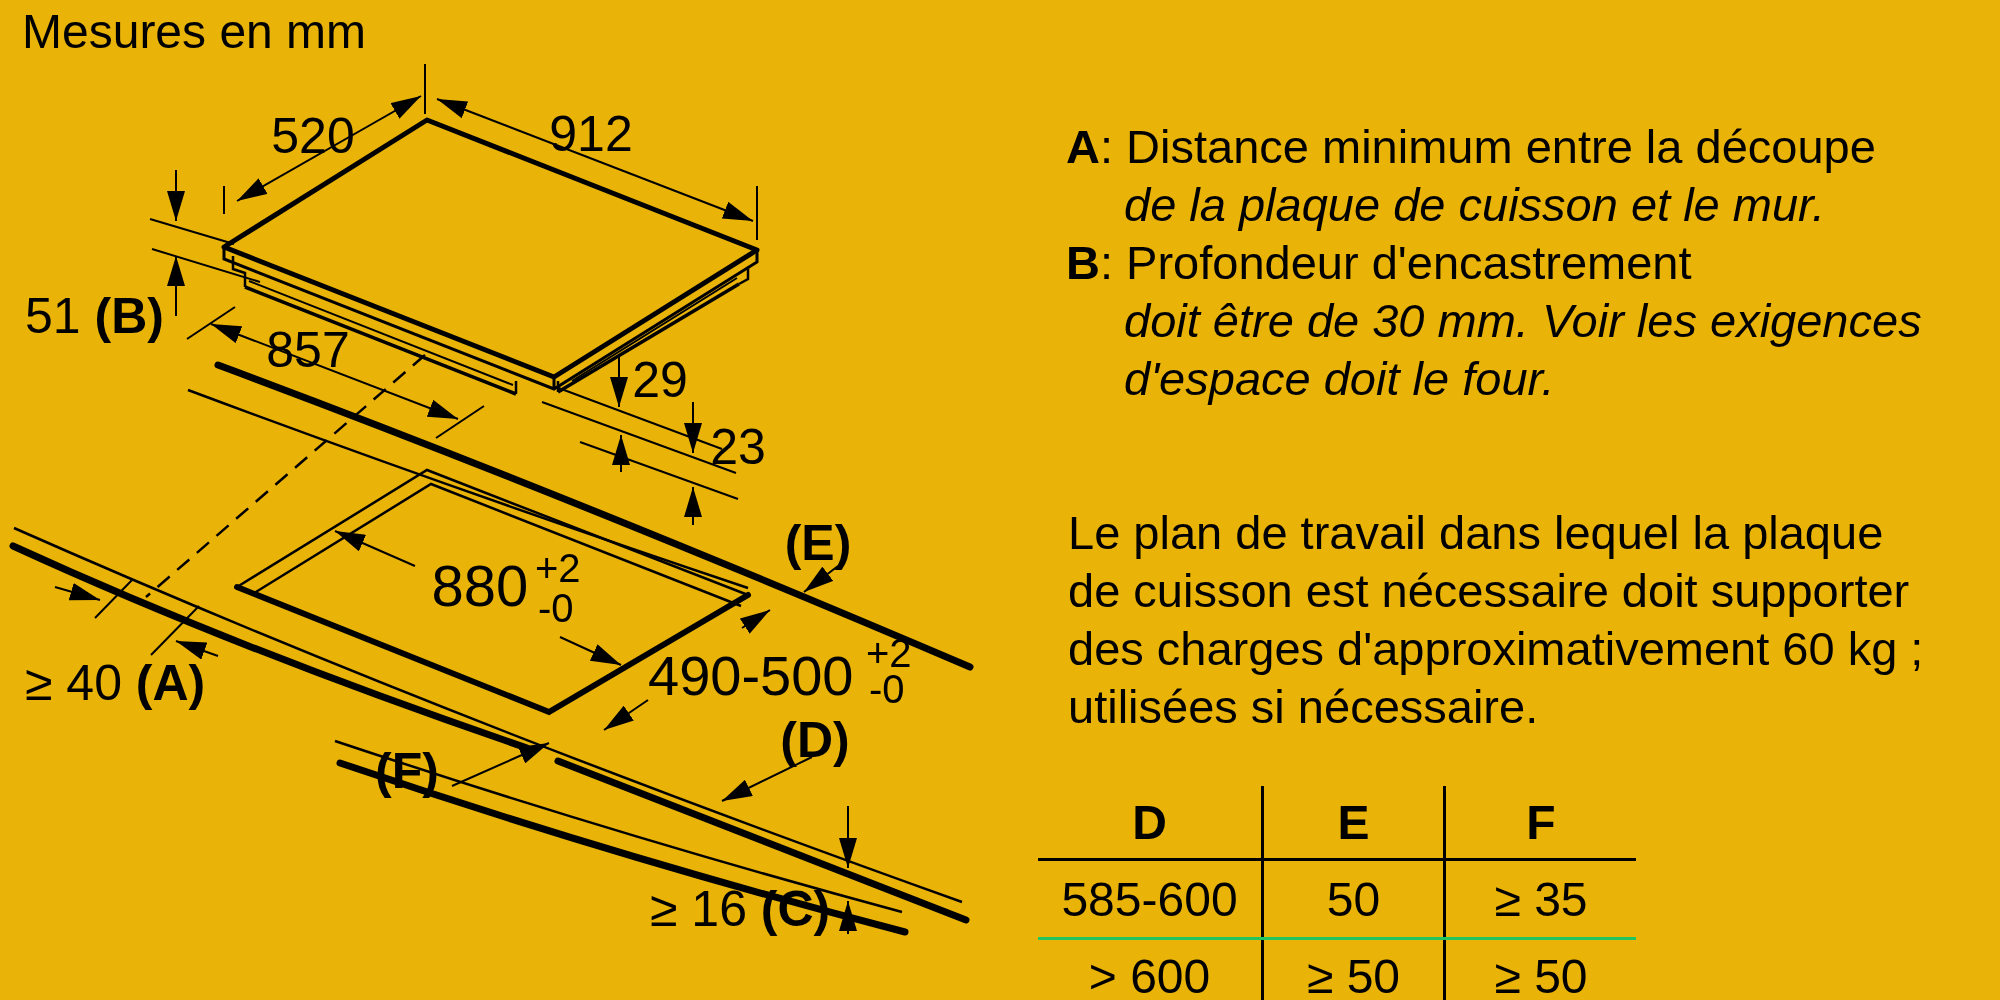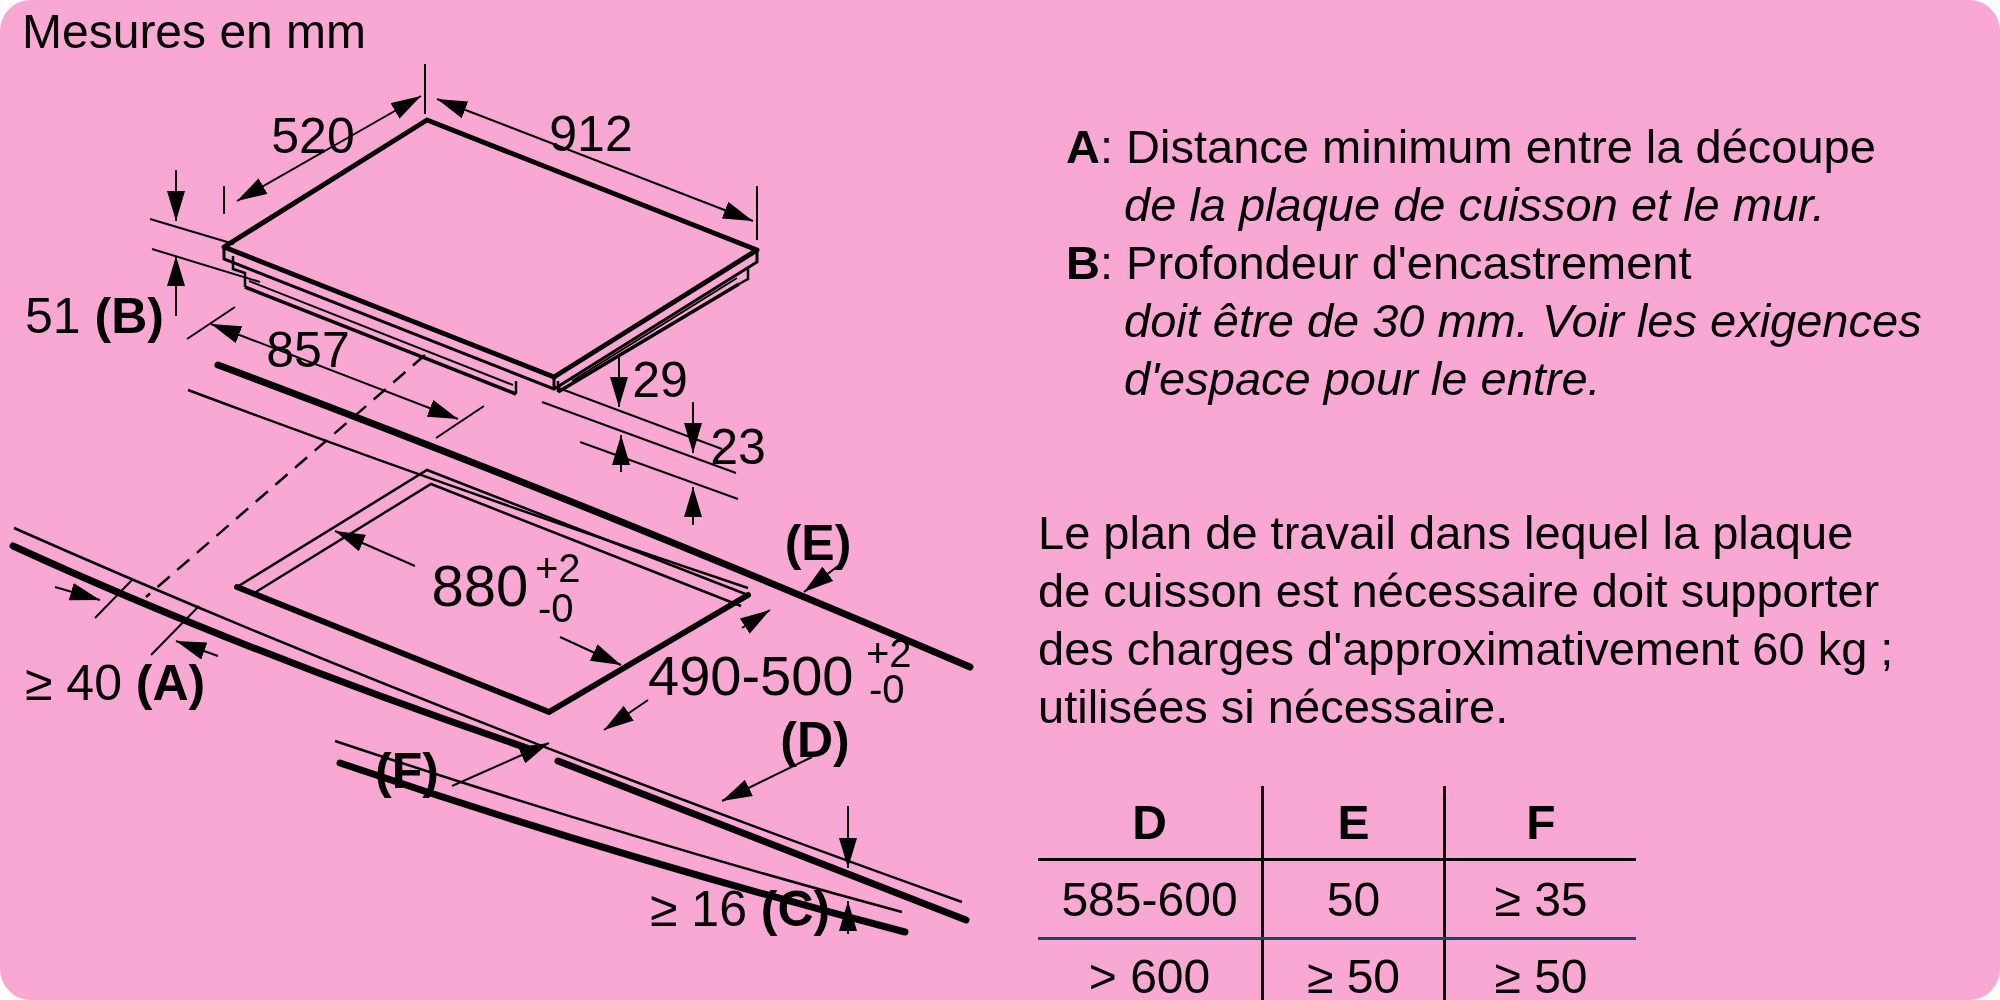--- a/index.html
+++ b/index.html
@@ -1,48 +1,48 @@
 <!DOCTYPE html>
 <html><head>
 <meta charset="utf-8">
 <style>
   html,body{margin:0;padding:0;background:#fff;}
-  #stage{position:relative;width:2000px;height:1000px;background:#f9a8d4;overflow:hidden;
-         font-family:"Liberation Sans",sans-serif;color:#000;border-radius:31px;}
+  #stage{position:relative;width:2000px;height:1000px;background:#eab308;overflow:hidden;
+         font-family:"Liberation Sans",sans-serif;color:#000;}
   svg{position:absolute;left:0;top:0;}
   svg text{fill:#000;font-family:"Liberation Sans",sans-serif;}
   .t48{font-size:48px;}
   .t50{font-size:50px;}
   .t58{font-size:58px;}
   .t56{font-size:56px;}
   .t40{font-size:40px;}
   .b{font-weight:bold;}
   .mid{text-anchor:middle;}
   .s2{stroke:#000;stroke-width:2;fill:none;}
   .s25{stroke:#000;stroke-width:2.5;fill:none;}
   .s3{stroke:#000;stroke-width:3;fill:none;}
   .s35{stroke:#000;stroke-width:3.5;fill:none;}
   .s5{stroke:#000;stroke-width:5;fill:none;stroke-linejoin:round;}
   .s6{stroke:#000;stroke-width:6;fill:none;stroke-linecap:round;}
   .s7{stroke:#000;stroke-width:7;fill:none;stroke-linecap:round;}
   .dim{stroke:#000;stroke-width:2;fill:none;}
   .dash{stroke:#000;stroke-width:2.5;fill:none;stroke-dasharray:16 10;}
 
   .legend{position:absolute;left:1036px;top:118px;font-size:47px;line-height:58px;white-space:nowrap;margin-left:30px;}
-  .para{position:absolute;left:1038px;top:504px;font-size:47px;line-height:58px;white-space:nowrap;}
+  .para{position:absolute;left:1068px;top:504px;font-size:47px;line-height:58px;white-space:nowrap;}
   .cont{padding-left:58px;font-style:italic;}
   .tblwrap{position:absolute;left:1038px;top:786px;}
   table{border-collapse:collapse;font-family:"Liberation Sans",sans-serif;font-size:48px;color:#000;}
   td,th{padding:0;text-align:center;vertical-align:middle;font-weight:normal;}
   th{font-weight:bold;}
   .c1{width:223px;}
   .c2{width:179px;border-left:3px solid #000;border-right:3px solid #000;}
   .c3{width:190px;}
   .hrow th{height:72px;border-bottom:3px solid #000;}
-  .r1 td{height:76px;border-bottom:3px solid #0c4a6e;}
+  .r1 td{height:76px;border-bottom:3px solid #22c55e;}
   .r2 td{height:72px;}
 </style>
 </head>
 <body>
 
 <div id="stage">
 
   <svg width="2000" height="1000" viewBox="0 0 2000 1000">
     <defs>
       <marker id="ah" viewBox="0 0 10 6" refX="10" refY="3" markerWidth="30" markerHeight="18" markerUnits="userSpaceOnUse" orient="auto-start-reverse">
@@ -137,21 +137,21 @@
       <text class="t50" x="25" y="700"><tspan>≥ 40 </tspan><tspan class="b">(A)</tspan></text>
       <text class="t50" x="650" y="926"><tspan>≥ 16 </tspan><tspan class="b">(C)</tspan></text>
     </g>
   </svg>
 
   <div class="legend">
     <div><span class="b">A</span><span>: </span><span>Distance minimum entre la découpe</span></div>
     <div class="cont">de la plaque de cuisson et le mur.</div>
     <div><span class="b">B</span><span>: </span><span>Profondeur d'encastrement</span></div>
     <div class="cont">doit être de 30 mm. Voir les exigences</div>
-    <div class="cont">d'espace pour le entre.</div>
+    <div class="cont">d'espace doit le four.</div>
   </div>
 
   <div class="para">
     <div>Le plan de travail dans lequel la plaque</div>
     <div>de cuisson est nécessaire doit supporter</div>
     <div>des charges d'approximativement 60 kg ;</div>
     <div>utilisées si nécessaire.</div>
   </div>
 
   <div class="tblwrap">

